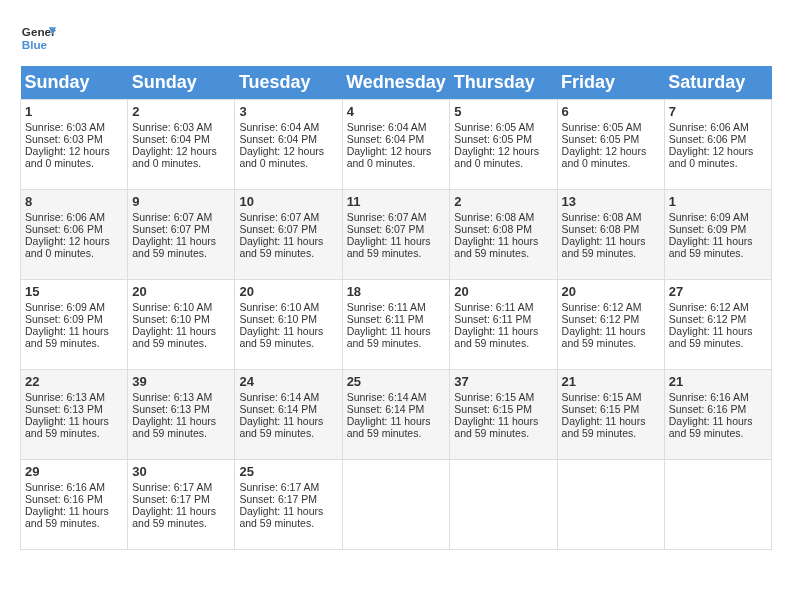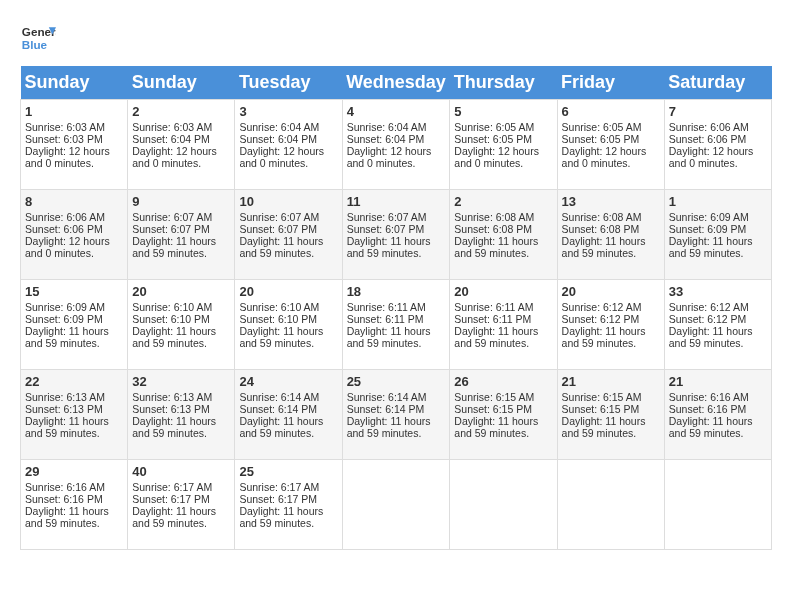--- a/index.html
+++ b/index.html
@@ -226,53 +226,53 @@
         <span>Sunset: 6:11 PM</span><br>
         <span>Daylight: 11 hours<br>and 59 minutes.</span>
       </td>
         <td>
         <span class="day-number">20</span>
         <span>Sunrise: 6:12 AM</span><br>
         <span>Sunset: 6:12 PM</span><br>
         <span>Daylight: 11 hours<br>and 59 minutes.</span>
       </td>
         <td>
-        <span class="day-number">33</span>
+        <span class="day-number">27</span>
         <span>Sunrise: 6:12 AM</span><br>
         <span>Sunset: 6:12 PM</span><br>
         <span>Daylight: 11 hours<br>and 59 minutes.</span>
       </td>
       </tr>
       <tr>
         <td>
         <span class="day-number">22</span>
         <span>Sunrise: 6:13 AM</span><br>
         <span>Sunset: 6:13 PM</span><br>
         <span>Daylight: 11 hours<br>and 59 minutes.</span>
       </td>
         <td>
-        <span class="day-number">32</span>
+        <span class="day-number">39</span>
         <span>Sunrise: 6:13 AM</span><br>
         <span>Sunset: 6:13 PM</span><br>
         <span>Daylight: 11 hours<br>and 59 minutes.</span>
       </td>
         <td>
         <span class="day-number">24</span>
         <span>Sunrise: 6:14 AM</span><br>
         <span>Sunset: 6:14 PM</span><br>
         <span>Daylight: 11 hours<br>and 59 minutes.</span>
       </td>
         <td>
         <span class="day-number">25</span>
         <span>Sunrise: 6:14 AM</span><br>
         <span>Sunset: 6:14 PM</span><br>
         <span>Daylight: 11 hours<br>and 59 minutes.</span>
       </td>
         <td>
-        <span class="day-number">26</span>
+        <span class="day-number">37</span>
         <span>Sunrise: 6:15 AM</span><br>
         <span>Sunset: 6:15 PM</span><br>
         <span>Daylight: 11 hours<br>and 59 minutes.</span>
       </td>
         <td>
         <span class="day-number">21</span>
         <span>Sunrise: 6:15 AM</span><br>
         <span>Sunset: 6:15 PM</span><br>
         <span>Daylight: 11 hours<br>and 59 minutes.</span>
       </td>
@@ -284,21 +284,21 @@
       </td>
       </tr>
       <tr>
         <td>
         <span class="day-number">29</span>
         <span>Sunrise: 6:16 AM</span><br>
         <span>Sunset: 6:16 PM</span><br>
         <span>Daylight: 11 hours<br>and 59 minutes.</span>
       </td>
         <td>
-        <span class="day-number">40</span>
+        <span class="day-number">30</span>
         <span>Sunrise: 6:17 AM</span><br>
         <span>Sunset: 6:17 PM</span><br>
         <span>Daylight: 11 hours<br>and 59 minutes.</span>
       </td>
         <td>
         <span class="day-number">25</span>
         <span>Sunrise: 6:17 AM</span><br>
         <span>Sunset: 6:17 PM</span><br>
         <span>Daylight: 11 hours<br>and 59 minutes.</span>
       </td>

